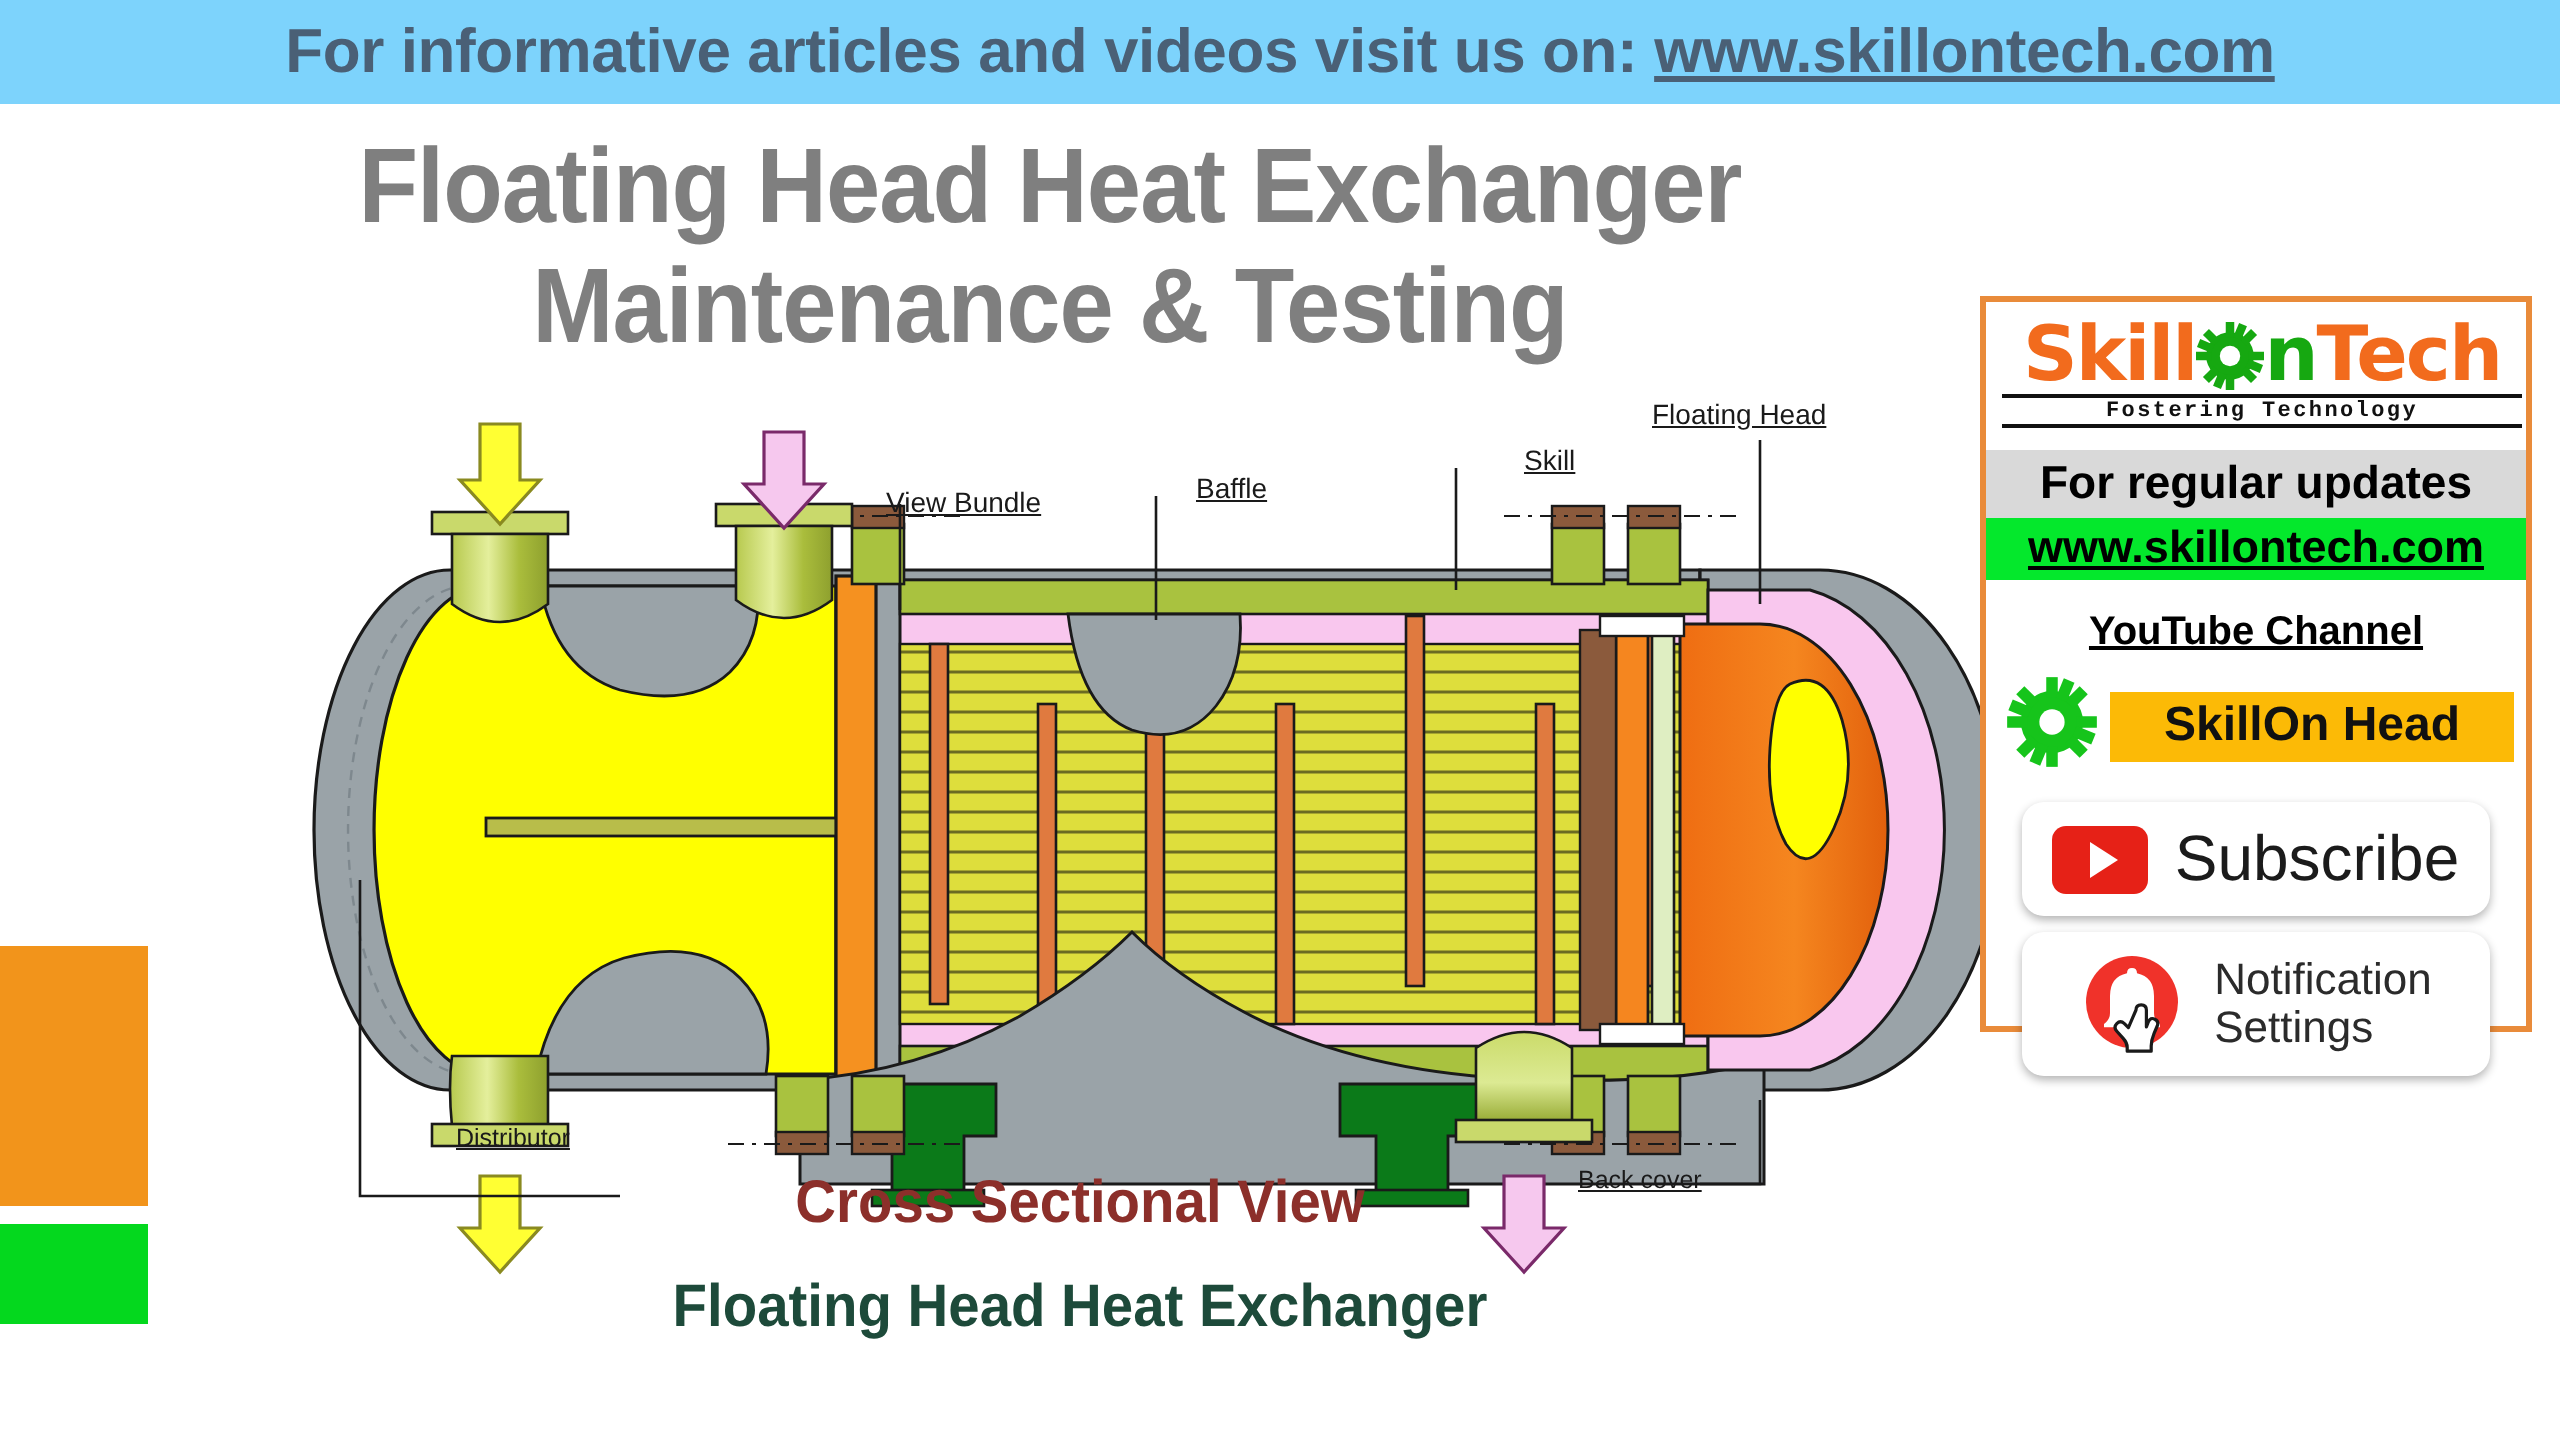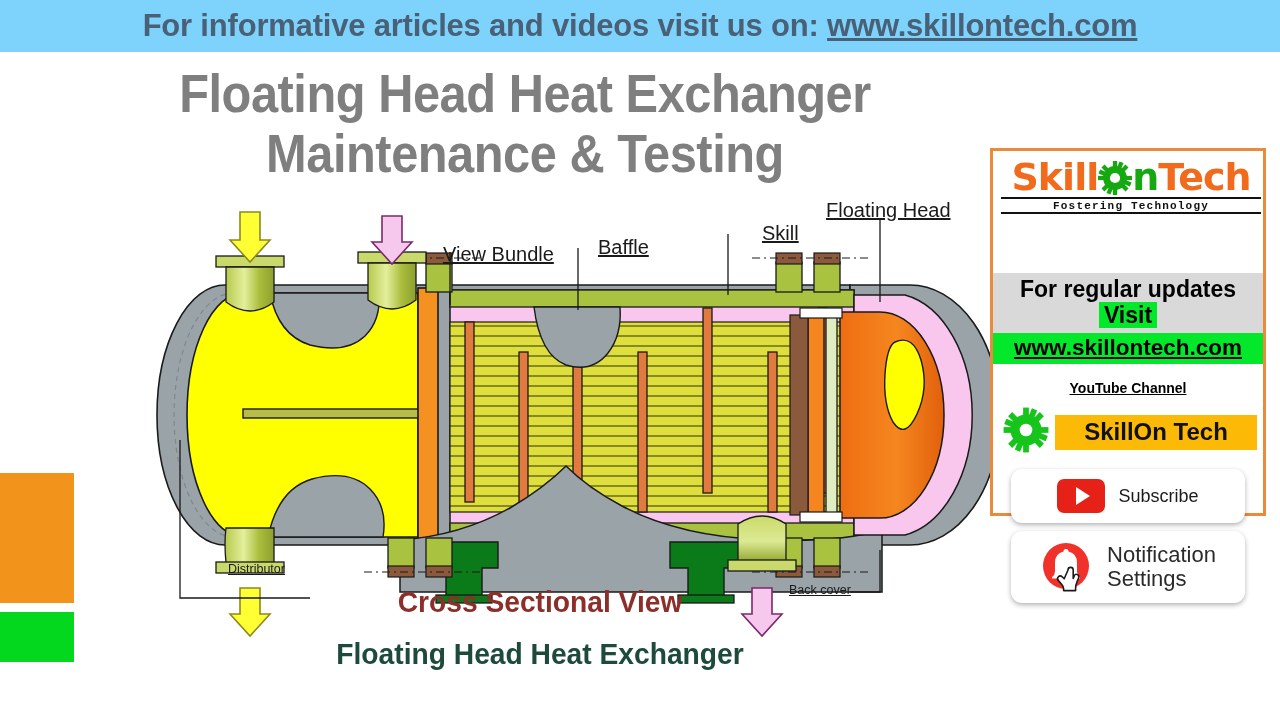--- a/index.html
+++ b/index.html
@@ -30,46 +30,46 @@
   .logo-main{position:absolute;left:8px;top:4px;width:260px;text-align:center;
              font-size:38px;font-weight:bold;letter-spacing:-1px;white-space:nowrap;
              font-family:"DejaVu Sans",sans-serif;}
   .lg-orange{color:#f26b1d;}
   .lg-green{color:#16a811;}
   .gear-inline{display:inline-block;vertical-align:-5px;}
   .logo-sub{position:absolute;left:8px;top:46px;width:260px;text-align:center;
             font-size:11px;font-weight:bold;letter-spacing:1.2px;color:#111;
             font-family:"Liberation Mono","DejaVu Sans Mono",monospace;
             border-top:2px solid #111;border-bottom:2px solid #111;padding:1px 0 0 0;}
-  .updates{background:#d9d9d9;text-align:center;padding:3px 0 5px 0;margin-top:48px;}
+  .updates{background:#d9d9d9;text-align:center;padding:3px 0 5px 0;}
   .updates-l1{font-size:23px;font-weight:bold;color:#000;line-height:26px;}
   .updates-l2{font-size:23px;font-weight:bold;color:#000;line-height:26px;}
   .hl-green{background:#04e82c;padding:0 5px;}
   .site-row{background:#04e82c;text-align:center;padding:2px 0 3px 0;}
   .site-row span{font-size:22.5px;font-weight:bold;color:#000;text-decoration:underline;}
   .yt-channel{text-align:center;padding:15px 0 8px 0;}
-  .yt-channel span{font-size:14px;font-weight:bold;color:#000;text-decoration:underline;}
+  .yt-channel span{font-size:20px;font-weight:bold;color:#000;text-decoration:underline;}
   .brand-row{display:flex;align-items:center;padding:2px 6px 4px 10px;gap:6px;}
   .brand-name{background:#fcba06;font-size:24px;font-weight:bold;color:#111;
               padding:4px 12px 5px 12px;flex:1;text-align:center;line-height:26px;}
   .btn{margin:8px 18px 0 18px;background:#fff;border-radius:11px;
        box-shadow:0 2px 5px rgba(0,0,0,.30);display:flex;align-items:center;
        justify-content:center;gap:13px;padding:9px 4px;}
   .btn-sub{padding:10px 4px;}
-  .btn-label{font-size:18px;color:#1b1b1b;font-family:"Liberation Sans",sans-serif;}
+  .btn-label{font-size:32px;color:#1b1b1b;font-family:"Liberation Sans",sans-serif;}
   .btn-label-bell{font-size:22px;font-weight:normal;color:#2b2b2b;line-height:24px;text-align:left;}
   .yt-play{width:48px;height:34px;background:#e62117;border-radius:7px;
            display:flex;align-items:center;justify-content:center;}
   .yt-tri{width:0;height:0;border-left:14px solid #fff;border-top:9px solid transparent;
           border-bottom:9px solid transparent;margin-left:3px;}
   .bell-wrap{position:relative;width:54px;height:54px;flex:0 0 54px;}
 
   
   .diagram{position:absolute;left:150px;top:190px;width:840px;height:490px;}
-  .lbl{position:absolute;font-size:20px;color:#1a1a1a;white-space:nowrap;
+  .lbl{position:absolute;font-size:14px;color:#1a1a1a;white-space:nowrap;
        font-family:"Liberation Sans",sans-serif;}
   .lbl-u{text-decoration:underline;}
   .caption1{position:absolute;left:230px;top:585px;width:620px;text-align:center;
             font-size:30px;font-weight:bold;color:#8c2f2a;
             font-family:"Liberation Sans Narrow","Liberation Sans",sans-serif;
             transform:scaleX(0.94);transform-origin:center;}
   .caption2{position:absolute;left:200px;top:637px;width:680px;text-align:center;
             font-size:30px;font-weight:bold;color:#1d4a3a;
             font-family:"Liberation Sans Narrow","Liberation Sans",sans-serif;
             transform:scaleX(0.94);transform-origin:center;}
@@ -318,21 +318,20 @@
         </g>
                 <circle cx="20" cy="20" r="6" fill="#ffffff"></circle>
               </g>
             </svg></span><span class="lg-green">n</span><span class="lg-orange">Tech</span>
       </div>
       <div class="logo-sub">Fostering Technology</div>
     </div>
 
     <div class="updates">
       <div class="updates-l1">For regular updates</div>
-      <div class="updates-l2"><span class="hl-green">Visit</span></div>
     </div>
 
     <div class="site-row">
       <span>www.skillontech.com</span>
     </div>
 
     <div class="yt-channel">
       <span>YouTube Channel</span>
     </div>
 
@@ -350,21 +349,21 @@
         <rect x="0.5" y="17.5" width="9" height="5" transform="rotate(45 20 20)"></rect>
         <rect x="30.5" y="17.5" width="9" height="5" transform="rotate(45 20 20)"></rect>
         <rect x="17.5" y="0.5" width="5" height="9" transform="rotate(22.5 20 20)"></rect>
         <rect x="17.5" y="30.5" width="5" height="9" transform="rotate(22.5 20 20)"></rect>
         <rect x="0.5" y="17.5" width="9" height="5" transform="rotate(22.5 20 20)"></rect>
         <rect x="30.5" y="17.5" width="9" height="5" transform="rotate(22.5 20 20)"></rect>
       </g>
               <circle cx="20" cy="20" r="5.5" fill="#ffffff"></circle>
             </g>
           </svg></span>
-      <span class="brand-name">SkillOn Tech</span>
+      <span class="brand-name">SkillOn Head</span>
     </div>
 
     <div class="btn btn-sub">
       <span class="yt-play">
           <span class="yt-tri"></span>
         </span>
       <span class="btn-label">Subscribe</span>
     </div>
 
     <div class="btn">

